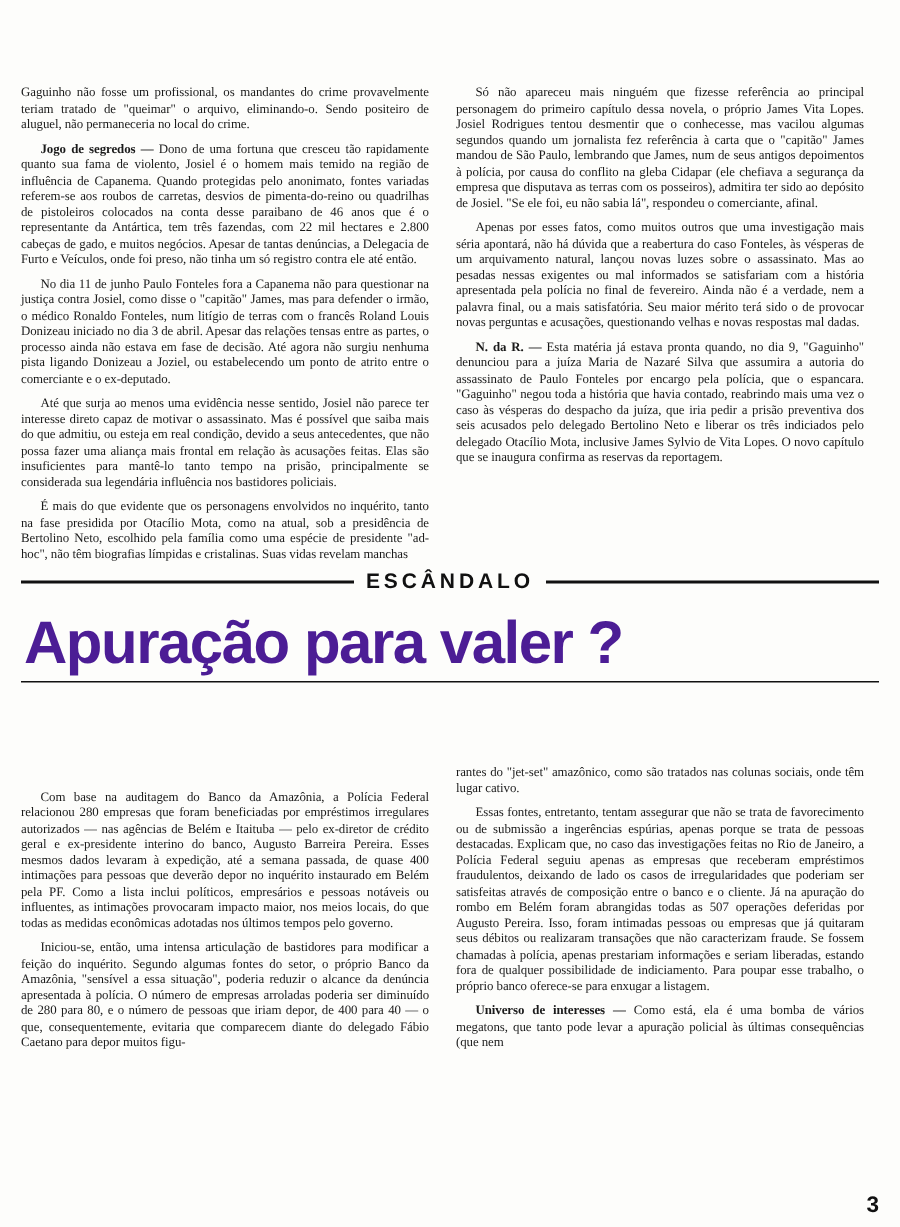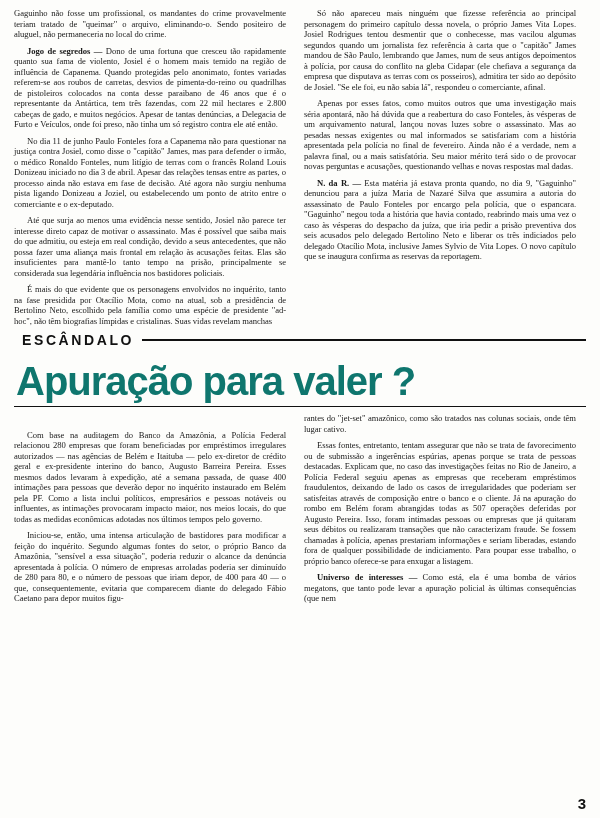--- a/index.html
+++ b/index.html
@@ -26,20 +26,21 @@
 
   
   .top-area {
     display: flex;
     gap: 18px;
     align-items: flex-start;
   }
   .col {
     width: 272px;
     box-sizing: border-box;
+    margin-top: 48px;
   }
   p.body {
     margin: 0 0 6px 0;
     font-size: 8.6px;
     line-height: 10.5px;
     text-align: justify;
     text-indent: 13px;
     hyphens: auto;
     -webkit-hyphens: auto;
     letter-spacing: -0.05px;
@@ -53,40 +54,41 @@
   }
 
   
   .headline-block {
     margin-top: 7px;
     border-top: 2px solid #111;
     padding-top: 3px;
     position: relative;
   }
   .kicker-row {
+    text-align: center;
     margin-top: -13px;
     margin-bottom: 11px;
   }
   .kicker {
     display: inline-block;
     background: #fdfdfb;
     padding: 0 8px;
     font-family: "Liberation Sans", sans-serif;
     font-weight: bold;
     font-size: 14px;
     letter-spacing: 2.6px;
     color: #111;
   }
   .headline {
     font-family: "Liberation Sans", sans-serif;
     font-weight: bold;
     font-size: 40px;
     line-height: 42px;
     letter-spacing: -1px;
-    color: #0f766e;
+    color: #4c1d95;
     margin: 2px 0 4px 0;
     padding-left: 2px;
   }
   .headline-rule {
     border-bottom: 1.5px solid #111;
     margin: 0 0 6px 0;
   }
 
   
   .bottom-area {

